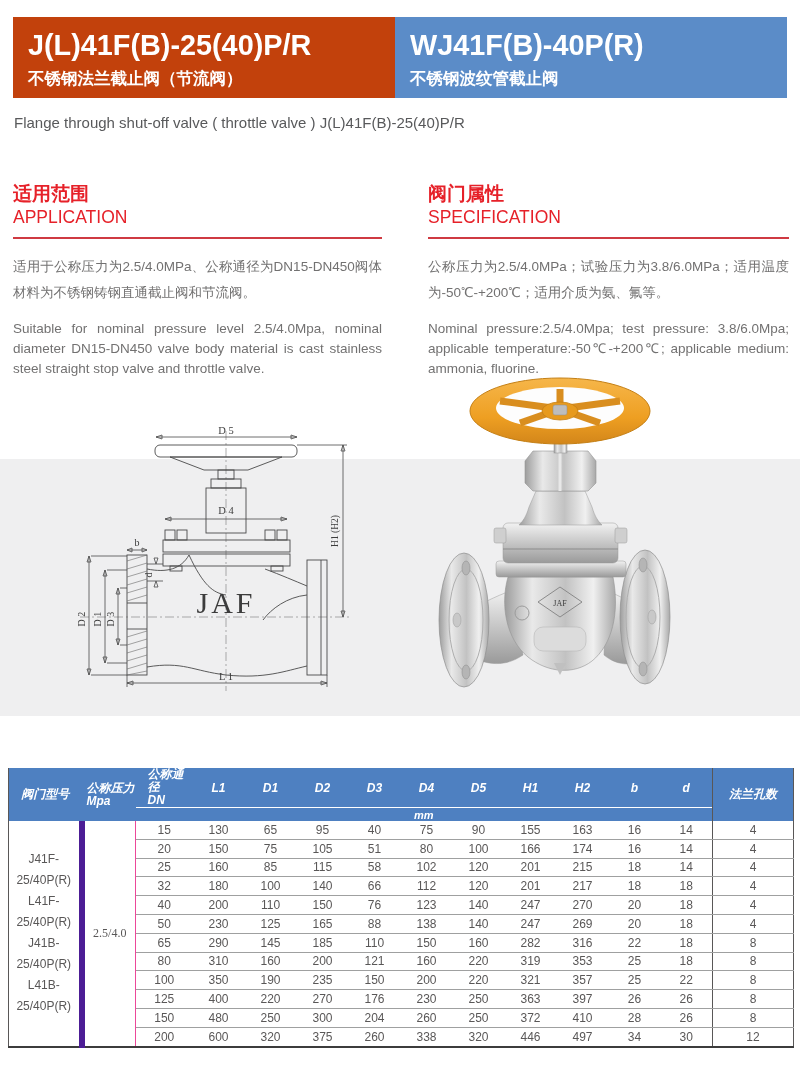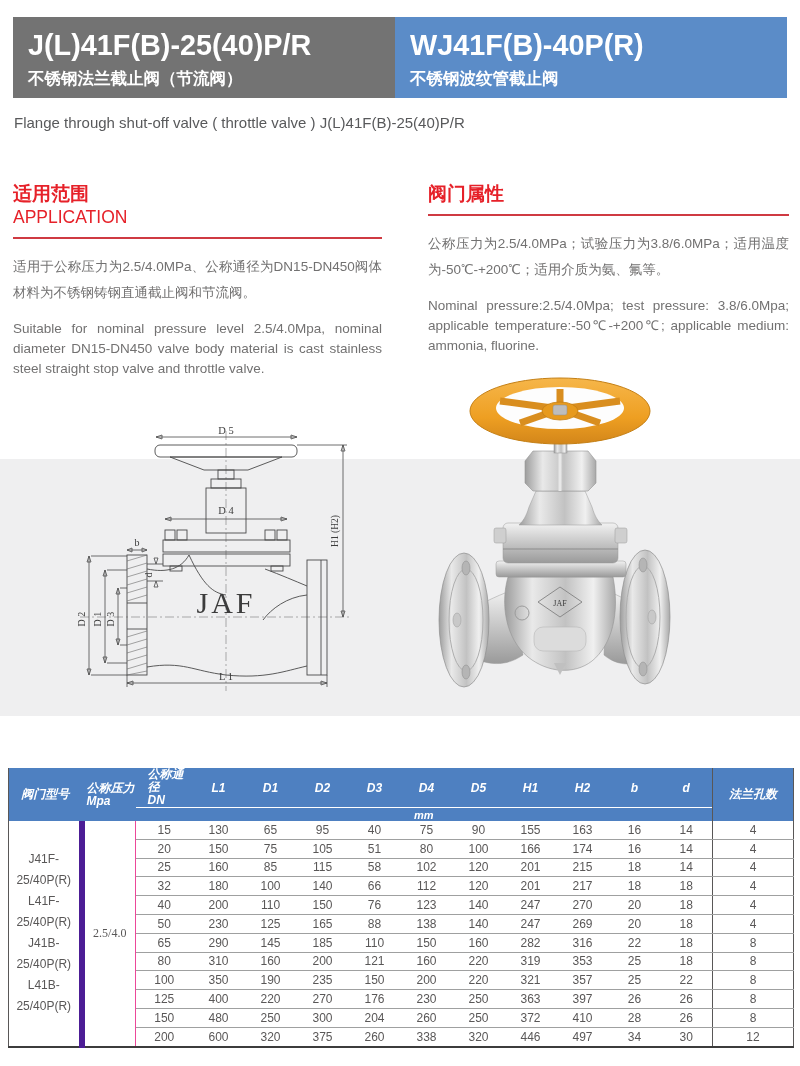--- a/index.html
+++ b/index.html
@@ -5,21 +5,21 @@
   html,body{margin:0;padding:0;}
   body{width:800px;height:1066px;position:relative;background:#ffffff;
        font-family:"Liberation Sans",sans-serif;overflow:hidden;}
   .abs{position:absolute;}
 
   
   .gray-band{left:0;top:459px;width:800px;height:257px;background:#efeff0;}
 
   
   .hdr{top:17px;height:81px;color:#fff;box-sizing:border-box;padding:11px 0 0 15px;}
-  .hdr-left{left:13px;width:382px;background:#737373;}
+  .hdr-left{left:13px;width:382px;background:#c2410c;}
   .hdr-right{left:395px;width:392px;background:#5b8cc8;}
   .hdr-model{font-size:30px;font-weight:800;letter-spacing:0;line-height:34px;
              transform:scaleX(.96);transform-origin:left;}
   .hdr-sub{font-size:16.5px;font-weight:700;margin-top:6px;}
 
   
   .intro{left:14px;top:112px;font-size:15px;color:#58595b;line-height:22px;}
 
   
   .col{top:183px;}
@@ -76,20 +76,21 @@
 <div class="abs col col-left">
   <div class="sec-zh">适用范围</div>
   <div class="sec-en">APPLICATION</div>
   <hr class="sec-rule">
   <div class="para-zh">适用于公称压力为2.5/4.0MPa、公称通径为DN15-DN450阀体材料为不锈钢铸钢直通截止阀和节流阀。</div>
   <div class="para-en">Suitable for nominal pressure level 2.5/4.0Mpa, nominal diameter DN15-DN450 valve body material is cast stainless steel straight stop valve and throttle valve.</div>
 </div>
 
 <div class="abs col col-right">
   <div class="sec-zh">阀门属性</div>
+  <div class="sec-en">SPECIFICATION</div>
   <hr class="sec-rule">
   <div class="para-zh">公称压力为2.5/4.0MPa；试验压力为3.8/6.0MPa；适用温度为-50℃-+200℃；适用介质为氨、氟等。</div>
   <div class="para-en">Nominal pressure:2.5/4.0Mpa; test pressure: 3.8/6.0Mpa; applicable temperature:-50℃-+200℃; applicable medium: ammonia, fluorine.</div>
 </div>
 
 <svg class="abs drawing" width="300" height="275" viewBox="0 0 300 275">
 
   <line class="cline" x1="171" y1="8" x2="171" y2="268"></line>
   <line class="cline" x1="25" y1="194" x2="295" y2="194"></line>
 

